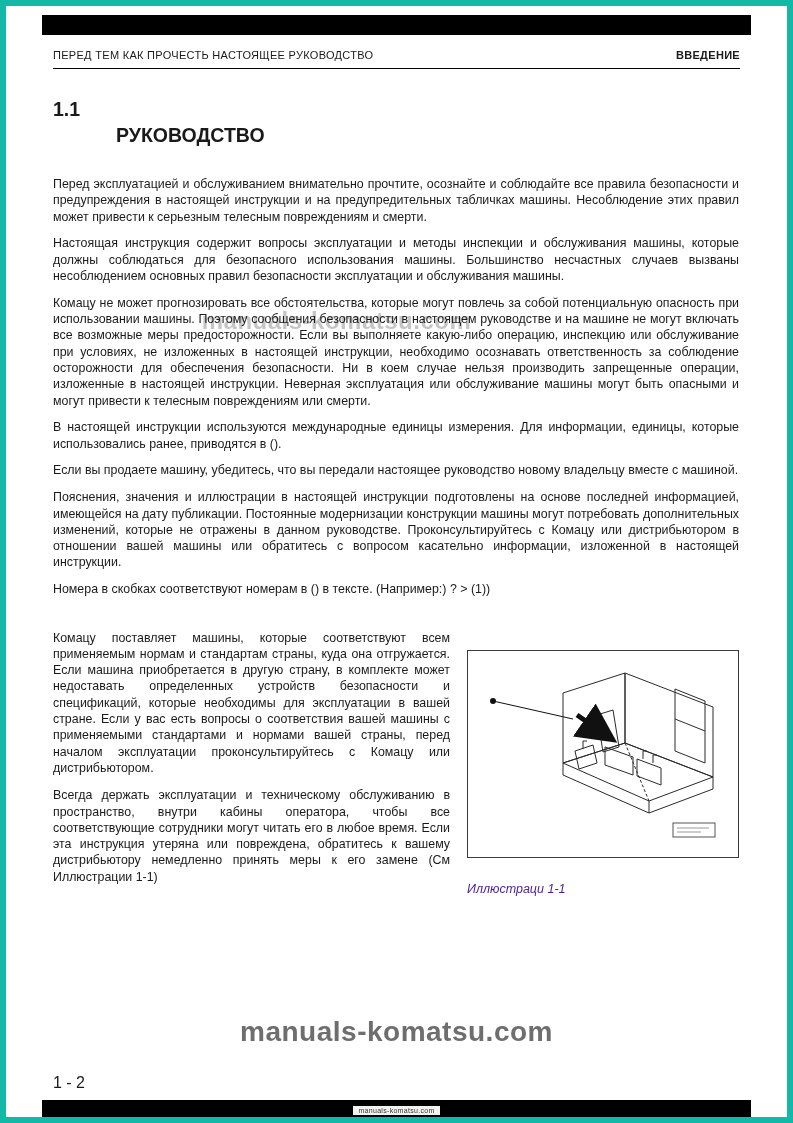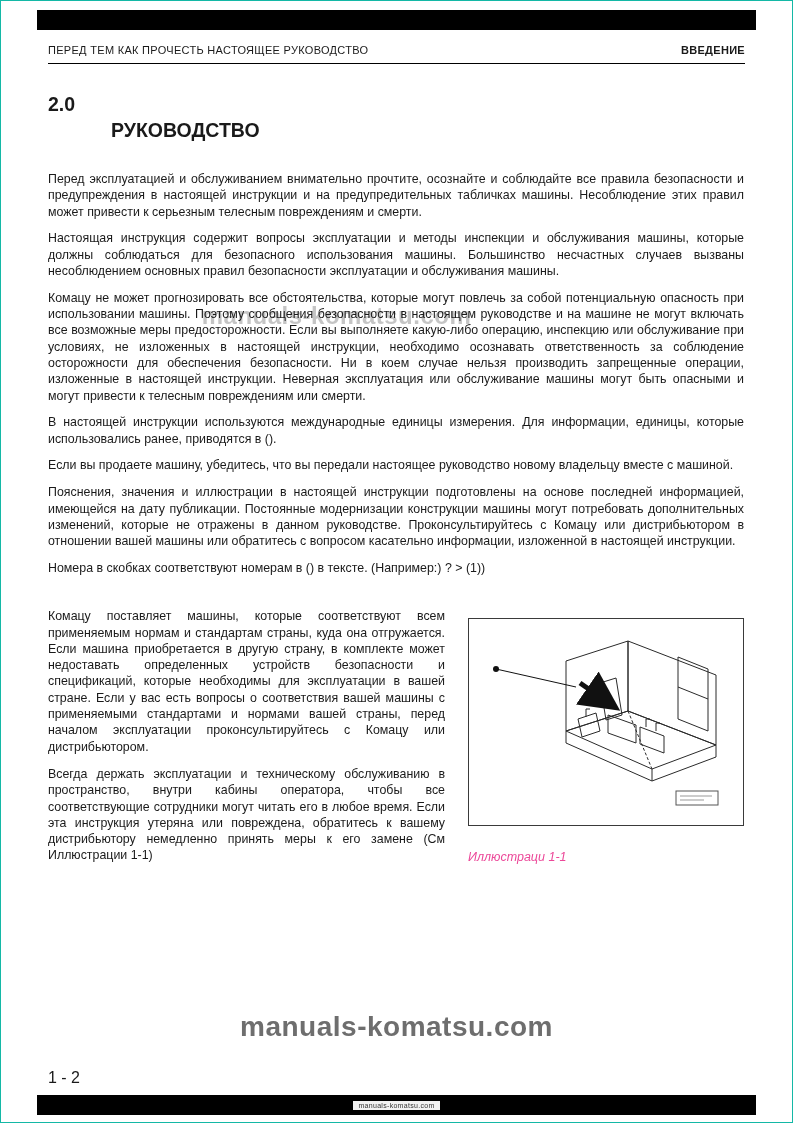--- a/index.html
+++ b/index.html
@@ -1,42 +1,42 @@
 <!DOCTYPE html>
 <html><head>
 <meta charset="utf-8">
 <style>
   html,body{margin:0;padding:0;background:#e9e9e9;}
   .page{
     position:relative;width:793px;height:1123px;margin:0 auto;background:#ffffff;
     font-family:"Liberation Sans","DejaVu Sans",sans-serif;color:#1a1a1a;
-    overflow:hidden;border:1px solid #14b8a6;box-sizing:border-box;
+    overflow:hidden;border:6px solid #14b8a6;box-sizing:border-box;
   }
   .topbar{position:absolute;left:36px;right:36px;top:9px;height:20px;background:#000;}
   .header-row{position:absolute;left:47px;right:47px;top:43px;display:flex;justify-content:space-between;font-size:11px;letter-spacing:.3px;}
   .header-right{font-weight:bold;text-align:center;}
   .header-rule{position:absolute;left:47px;right:47px;top:62px;border-top:1.5px solid #000;height:0;}
 
   .wm{pointer-events:none;font-weight:bold;letter-spacing:.5px;}
   .wm-mid{position:absolute;left:0;right:120px;top:301px;text-align:center;font-size:24px;color:#8c8c8c;opacity:.5;}
   .wm-bottom{position:absolute;left:0;right:0;top:1010px;text-align:center;font-size:28px;color:#6e6e6e;}
 
   .content{position:absolute;left:47px;right:48px;top:90px;}
   .section-title{display:flex;font-weight:bold;font-size:19.5px;line-height:26px;margin:0 0 28px 0;}
   .section-title .num{width:63px;flex:none;}
 
   .bodytext p{font-size:12.4px;line-height:16.3px;text-align:justify;margin:0 0 10.5px 0;}
   .bodytext p.last{margin-bottom:7px;}
 
-  .two-col{display:flex;gap:23px;margin-top:32px;align-items:center;}
+  .two-col{display:flex;gap:17px;margin-top:32px;align-items:flex-end;}
   .col-left{width:397px;flex:none;}
   .col-left p{font-size:12.4px;line-height:16.3px;text-align:justify;margin:0 0 11px 0;}
   .col-right{flex:1;}
   .figure-box{border:1px solid #3a3a3a;height:206px;background:#fff;display:flex;align-items:center;justify-content:center;overflow:hidden;}
-  .figure-caption{font-style:italic;font-size:12.5px;margin-top:24px;color:#ec4899;}
+  .figure-caption{font-style:italic;font-size:12.5px;margin-top:24px;color:#4c1d95;}
 
   .footer{position:absolute;left:47px;top:1068px;font-size:16px;}
   .bottombar{position:absolute;left:36px;right:36px;top:1094px;height:20px;background:#000;display:flex;align-items:center;justify-content:center;}
   .bar-wm{background:#f2f2f2;color:#333;font-size:7px;line-height:9px;padding:0 5px;letter-spacing:.3px;}
 </style>
 </head>
 <body>
 
 <div class="page">
 
@@ -46,21 +46,21 @@
     <span class="header-left">ПЕРЕД ТЕМ КАК ПРОЧЕСТЬ НАСТОЯЩЕЕ РУКОВОДСТВО</span>
     <span class="header-right">ВВЕДЕНИЕ</span>
   </div>
   <div class="header-rule"></div>
 
   <div class="wm wm-mid">manuals-komatsu.com</div>
 
   <div class="content">
 
     <div class="section-title">
-      <span class="num">2.0</span>
+      <span class="num">1.1</span>
       <span class="ttl">
         <br>
         <span>РУКОВОДСТВО</span>
       </span>
     </div>
 
     <div class="bodytext">
       <p>Перед эксплуатацией и обслуживанием внимательно прочтите, осознайте и соблюдайте все правила безопасности и предупреждения в настоящей инструкции и на предупредительных табличках машины. Несоблюдение этих правил может привести к серьезным телесным повреждениям и смерти.</p>
       <p>Настоящая инструкция содержит вопросы эксплуатации и методы инспекции и обслуживания машины, которые должны соблюдаться для безопасного использования машины. Большинство несчастных случаев вызваны несоблюдением основных правил безопасности эксплуатации и обслуживания машины.</p>
       <p>Комацу не может прогнозировать все обстоятельства, которые могут повлечь за собой потенциальную опасность при использовании машины. Поэтому сообщения безопасности в настоящем руководстве и на машине не могут включать все возможные меры предосторожности. Если вы выполняете какую-либо операцию, инспекцию или обслуживание при условиях, не изложенных в настоящей инструкции, необходимо осознавать ответственность за соблюдение осторожности для обеспечения безопасности.  Ни в коем случае нельзя производить запрещенные операции, изложенные в настоящей инструкции. Неверная эксплуатация или обслуживание машины могут быть опасными и могут привести к телесным повреждениям или смерти.</p>

